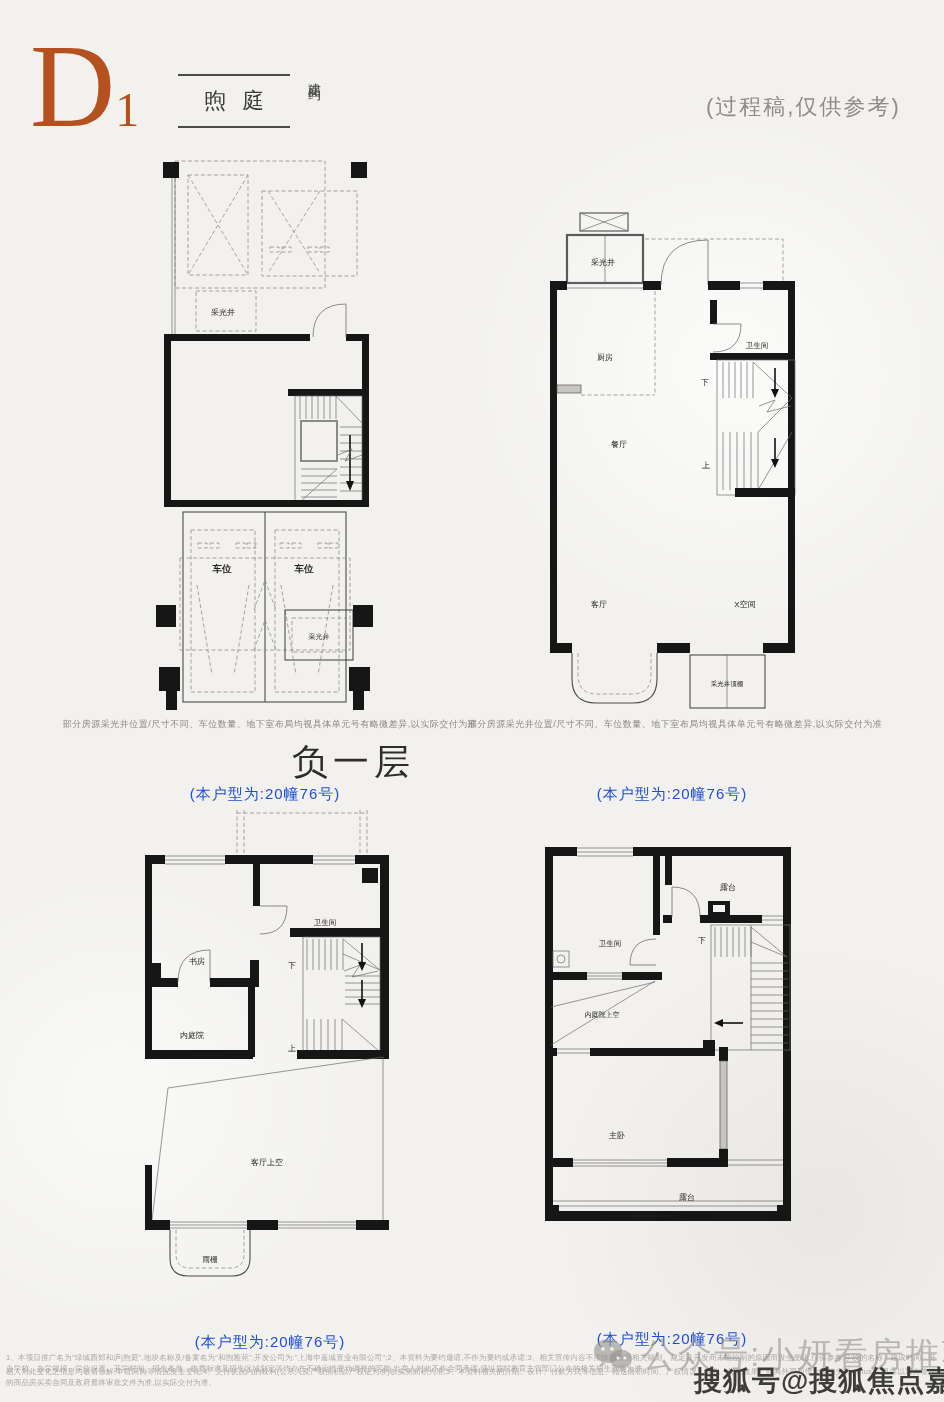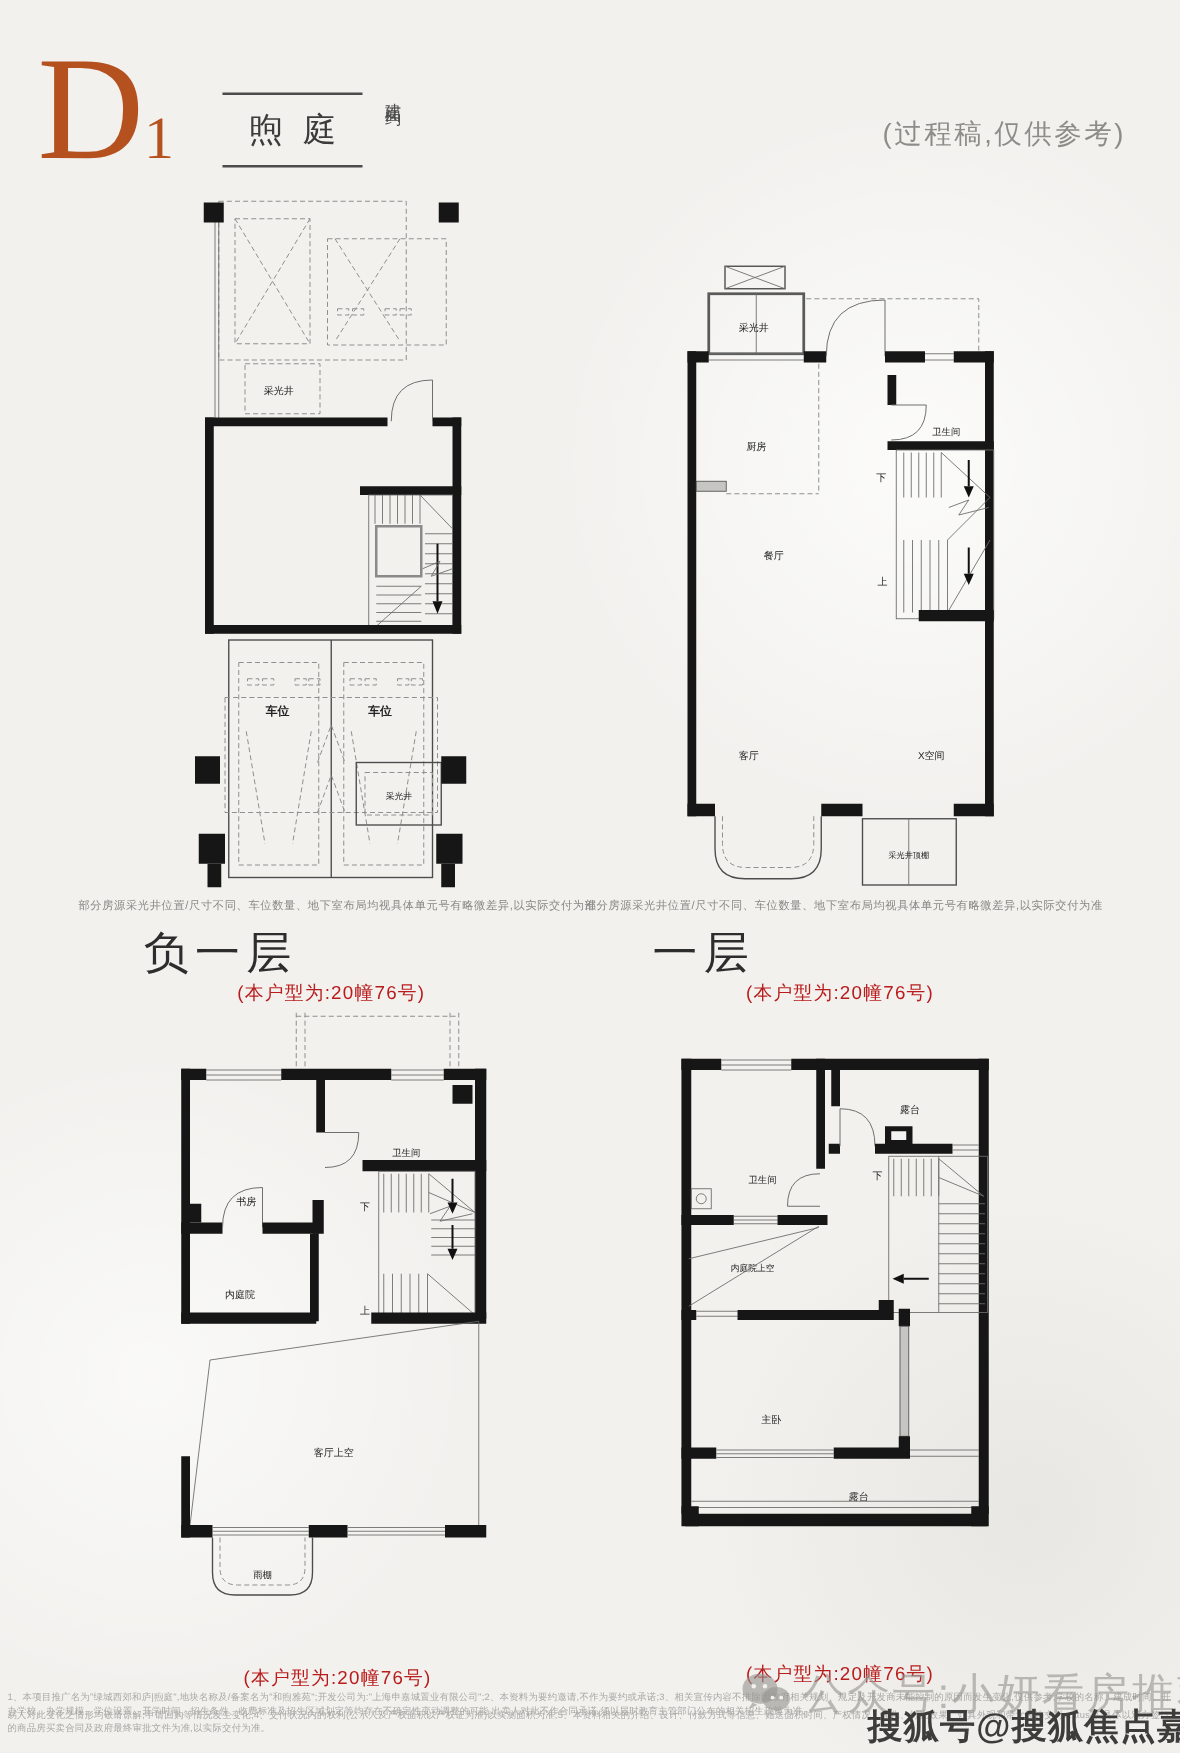--- a/index.html
+++ b/index.html
@@ -9,42 +9,42 @@
   .blob{position:absolute;border-radius:50%;pointer-events:none;}
   #blob1{left:420px;top:60px;width:620px;height:620px;background:radial-gradient(circle,rgba(255,255,255,.75) 0%,rgba(255,255,255,0) 65%);}
   #blob2{left:-160px;top:820px;width:560px;height:560px;background:radial-gradient(circle,rgba(255,255,255,.6) 0%,rgba(255,255,255,0) 65%);}
   #blob3{left:560px;top:950px;width:520px;height:520px;background:radial-gradient(circle,rgba(232,230,226,.9) 0%,rgba(232,230,226,0) 70%);}
 
   
   .plan-code{position:absolute;left:30px;top:28px;font-family:"Liberation Serif","DejaVu Serif",serif;color:#b5511f;line-height:1;}
   .plan-code .big{font-size:118px;}
   .plan-code .sub{font-size:48px;}
   .name-box{position:absolute;left:178px;top:74px;width:112px;border-top:2px solid #4c4c4c;border-bottom:2px solid #4c4c4c;
-            padding:10px 0;text-align:center;font-size:27px;color:#3c3c3c;letter-spacing:16px;text-indent:16px;}
+            padding:10px 0;text-align:center;font-size:22px;color:#3c3c3c;letter-spacing:16px;text-indent:16px;}
   .area-prefix{position:absolute;left:305px;top:72px;writing-mode:vertical-rl;font-size:13px;color:#4c4c4c;letter-spacing:3px;height:58px;}
   .area-title{position:absolute;left:330px;top:56px;font-size:62px;color:#c05a28;font-weight:500;letter-spacing:1px;}
   .area-title sup{font-size:32px;}
   .header-note{position:absolute;left:706px;top:92px;font-size:22px;color:#8e8c89;letter-spacing:2px;}
 
   
   .plan{position:absolute;}
   svg text{font-family:"Liberation Sans","DejaVu Sans",sans-serif;fill:#232323;}
   .w{fill:#161616;}
   .tn{fill:none;stroke:#4c4c4c;stroke-width:1.1;}
   .tn2{fill:none;stroke:#6b6b6b;stroke-width:0.7;}
   .lw{fill:none;stroke:#5a5a5a;stroke-width:2.2;}
   .ds{fill:none;stroke:#8f8f8f;stroke-width:0.8;stroke-dasharray:4 2.5;}
   .arc{fill:none;stroke:#6f6f6f;stroke-width:0.8;}
   .gray{fill:#c6c5c2;stroke:#555;stroke-width:0.7;}
   .ah{fill:#111;}
 
   
   .plan-note{position:absolute;width:440px;text-align:center;font-size:9px;color:#8a8885;letter-spacing:.5px;}
-  .floor-title{position:absolute;width:300px;text-align:left;font-size:36px;color:#2d2d2d;letter-spacing:5px;font-weight:500;}
-  .floor-sub{position:absolute;width:300px;text-align:center;font-size:15px;color:#b91c1c;letter-spacing:1px;}
+  .floor-title{position:absolute;width:300px;text-align:right;font-size:36px;color:#2d2d2d;letter-spacing:5px;font-weight:500;}
+  .floor-sub{position:absolute;width:300px;text-align:center;font-size:15px;color:#1d4ed8;letter-spacing:1px;}
 
   
   .footer-disclaimer{position:absolute;left:6px;width:932px;font-size:7.5px;color:#aaa8a5;line-height:11px;letter-spacing:.2px;}
   .wm-wechat{position:absolute;left:592px;top:1332px;font-size:34px;color:rgba(150,148,144,.62);letter-spacing:2px;display:flex;align-items:center;gap:8px;white-space:nowrap;}
   .wm-sohu{position:absolute;left:694px;top:1362px;font-size:28px;font-weight:bold;color:#3d3c3a;letter-spacing:1px;white-space:nowrap;text-shadow:0 0 1px #f2f1ee;}
 </style>
 </head>
 <body>
 
 <div id="page">
@@ -303,21 +303,20 @@
     <rect class="w" x="3" y="366" width="242" height="10"></rect>
     <rect class="w" x="0" y="360" width="14" height="16"></rect>
     <rect class="w" x="232" y="360" width="14" height="16"></rect>
   </svg>
 
   <div class="plan-note" style="left:50px;top:718px">部分房源采光井位置/尺寸不同、车位数量、地下室布局均视具体单元号有略微差异,以实际交付为准</div>
   <div class="floor-title" style="left:115px;top:738px">负一层</div>
   <div class="floor-sub" style="left:115px;top:785px">(本户型为:20幢76号)</div>
 
   <div class="plan-note" style="left:455px;top:718px">部分房源采光井位置/尺寸不同、车位数量、地下室布局均视具体单元号有略微差异,以实际交付为准</div>
-  <div class="floor-title" style="left:522px;top:738px">一层</div>
   <div class="floor-sub" style="left:522px;top:785px">(本户型为:20幢76号)</div>
 
   <div class="floor-sub" style="left:120px;top:1333px">(本户型为:20幢76号)</div>
 
   <div class="floor-sub" style="left:522px;top:1330px">(本户型为:20幢76号)</div>
 
   <div class="footer-disclaimer" style="top:1352px">1、本项目推广名为"绿城西郊和庐|煦庭",地块名称及/备案名为"和煦雅苑";开发公司为:"上海申嘉城置业有限公司";2、本资料为要约邀请,不作为要约或承诺;3、相关宣传内容不排除因政府相关规划、规定及开发商未能控制的原因而发生变化,仅供参考,学校的名称、建成时间、开办学校、办学规模、学位设置、开学时间、招生条件、收费标准及招生区域划定等均存在不确定性变动调整的可能,出卖人对此不作合同承诺,须以届时教育主管部门公布的相关招生政策为准,</div>
   <div class="footer-disclaimer" style="top:1366px">易人对此变化之情形均敬请谅解;申请回购等情况发生变化;4、交付状况内的权利(公示人及产权面积以产权证为准)以实测面积为准;5、本资料相关的介绍、设计、付款方式等信息、赠送面积时间、产权情况、绿化、灯光效果、灯具外观和带女装饰交付status等,具体以双方签订的商品房买卖合同及政府最终审批文件为准,以实际交付为准。</div>
 
   <div class="wm-wechat">

